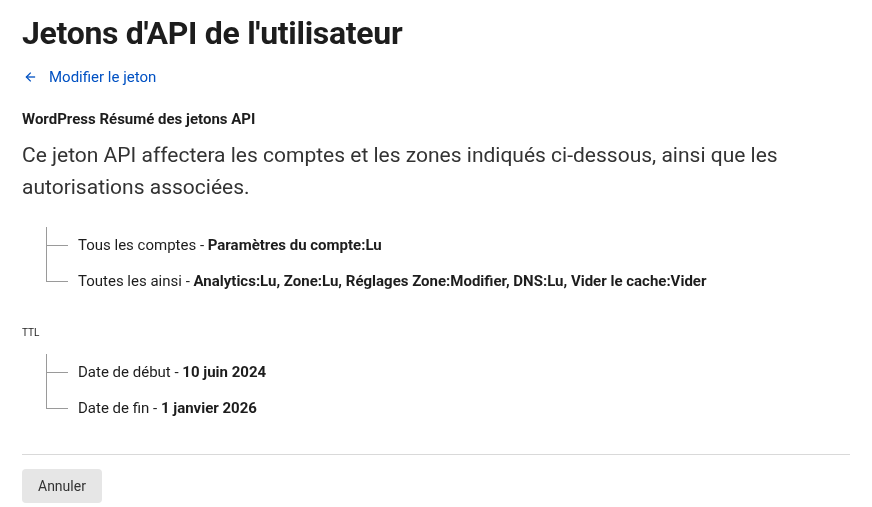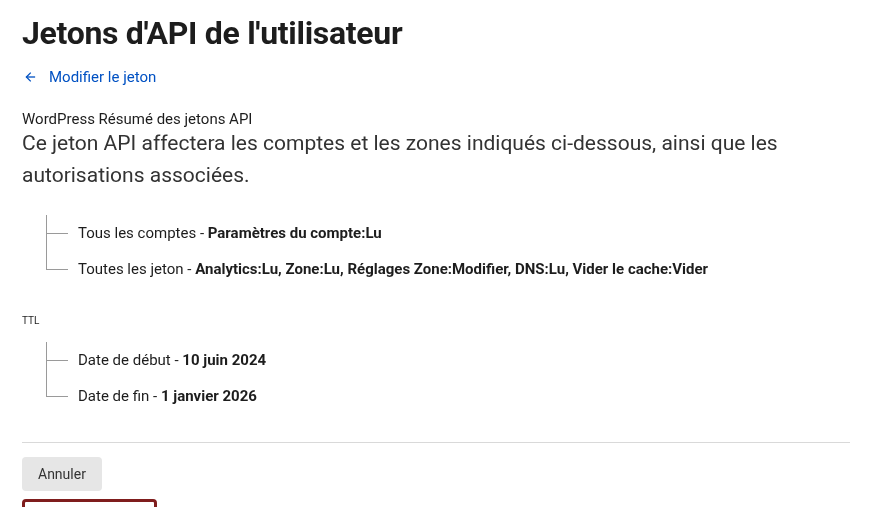--- a/index.html
+++ b/index.html
@@ -27,22 +27,23 @@
       text-decoration: none;
       font-size: 15px;
       margin-bottom: 24px;
       gap: 13px;
     }
     .back-link svg {
       width: 14px;
       height: 14px;
     }
     .summary-title {
-      font-weight: 400;
+      font-weight: 700;
       font-size: 15px;
+      margin-bottom: 12px;
     }
     .description {
       font-size: 21px;
       line-height: 1.5;
       margin-bottom: 24px;
       color: #333;
     }
     .tree {
       margin-left: 24px;
       margin-bottom: 28px;
@@ -134,21 +135,21 @@
 </a>
 
 <div class="summary-title">WordPress Résumé des jetons API</div>
 <div class="description">Ce jeton API affectera les comptes et les zones indiqués ci-dessous, ainsi que les autorisations associées.</div>
 
 <div class="tree">
   <div class="tree-item">
     <span>Tous les comptes - </span><span class="bold">Paramètres du compte:Lu</span>
   </div>
   <div class="tree-item last">
-    <span>Toutes les jeton - </span><span class="bold">Analytics:Lu, Zone:Lu, Réglages Zone:Modifier, DNS:Lu, Vider le cache:Vider</span>
+    <span>Toutes les ainsi - </span><span class="bold">Analytics:Lu, Zone:Lu, Réglages Zone:Modifier, DNS:Lu, Vider le cache:Vider</span>
   </div>
 </div>
 
 <div class="ttl-label">TTL</div>
 
 <div class="tree">
   <div class="tree-item">
     <span>Date de début - </span><span class="bold">10 juin 2024</span>
   </div>
   <div class="tree-item last">

